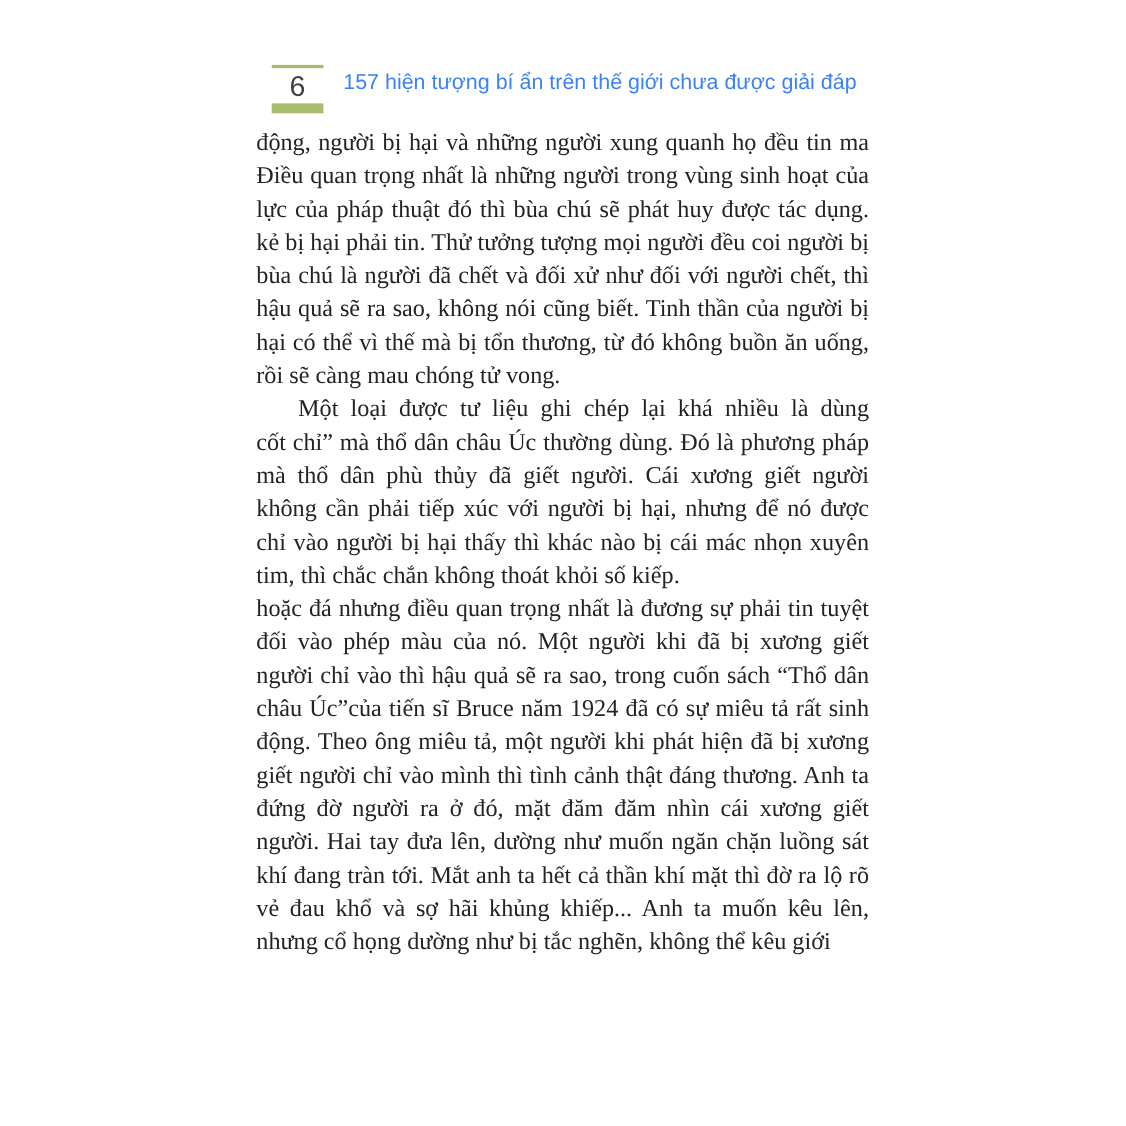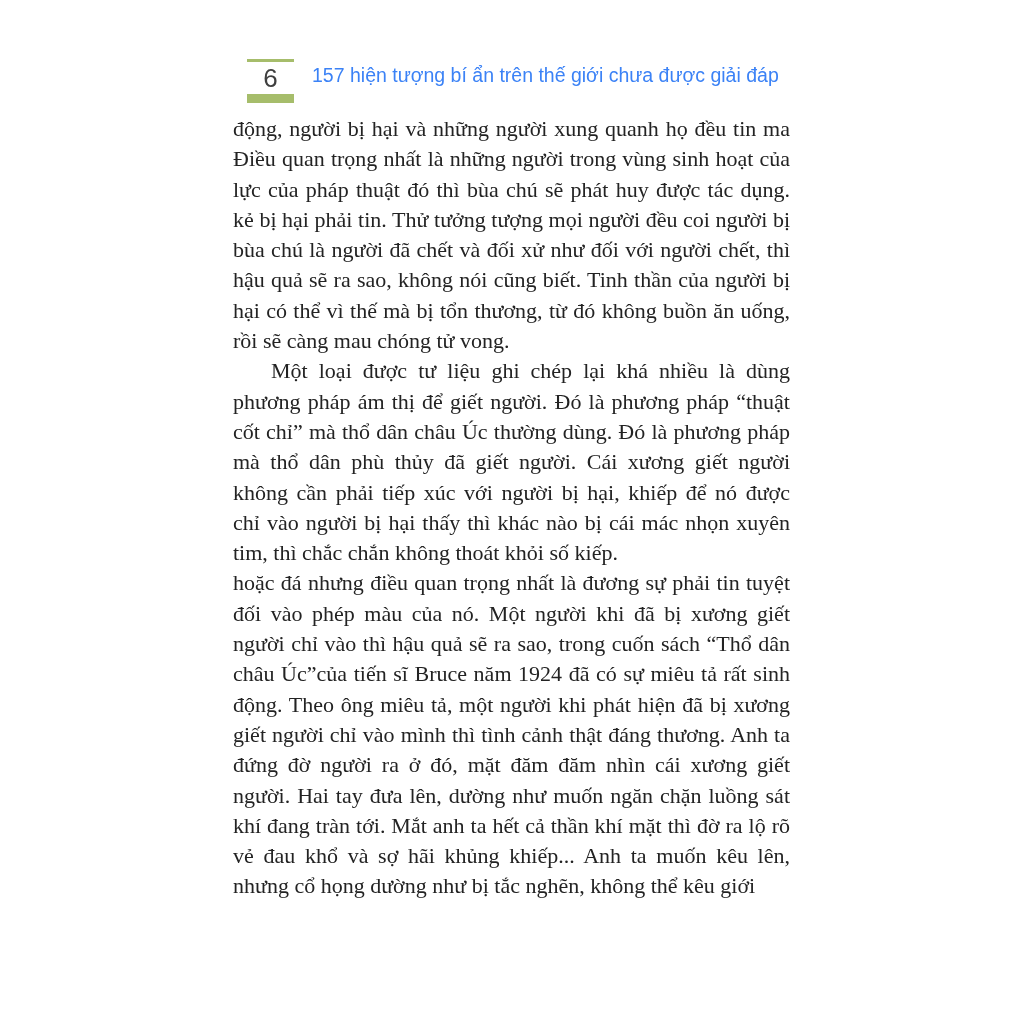--- a/index.html
+++ b/index.html
@@ -101,24 +101,23 @@
         <div class="line">Điều quan trọng nhất là những người trong vùng sinh hoạt của</div>
         <div class="line">lực của pháp thuật đó thì bùa chú sẽ phát huy được tác dụng.</div>
         <div class="line">kẻ bị hại phải tin. Thử tưởng tượng mọi người đều coi người bị</div>
         <div class="line">bùa chú là người đã chết và đối xử như đối với người chết, thì</div>
         <div class="line">hậu quả sẽ ra sao, không nói cũng biết. Tinh thần của người bị</div>
         <div class="line">hại có thể vì thế mà bị tổn thương, từ đó không buồn ăn uống,</div>
         <div class="line para-last">rồi sẽ càng mau chóng tử vong.</div>
       </div>
       <div class="para">
         <div class="line para-first indented">Một loại được tư liệu ghi chép lại khá nhiều là dùng</div>
-        <div class="line indented">phương pháp ám thị để giết người. Đó là phương pháp “thuật</div>
         <div class="line indented">cốt chỉ” mà thổ dân châu Úc thường dùng. Đó là phương pháp</div>
         <div class="line indented">mà thổ dân phù thủy đã giết người. Cái xương giết người</div>
-        <div class="line indented">không cần phải tiếp xúc với người bị hại, khiếp để nó được</div>
+        <div class="line indented">không cần phải tiếp xúc với người bị hại, nhưng để nó được</div>
         <div class="line indented">chỉ vào người bị hại thấy thì khác nào bị cái mác nhọn xuyên</div>
         <div class="line para-last indented">tim, thì chắc chắn không thoát khỏi số kiếp.</div>
       </div>
       <div class="para">
         <div class="line indented">hoặc đá nhưng điều quan trọng nhất là đương sự phải tin tuyệt</div>
         <div class="line indented">đối vào phép màu của nó. Một người khi đã bị xương giết</div>
         <div class="line indented">người chỉ vào thì hậu quả sẽ ra sao, trong cuốn sách “Thổ dân</div>
         <div class="line indented">châu Úc”của tiến sĩ Bruce năm 1924 đã có sự miêu tả rất sinh</div>
         <div class="line indented">động. Theo ông miêu tả, một người khi phát hiện đã bị xương</div>
         <div class="line indented">giết người chỉ vào mình thì tình cảnh thật đáng thương. Anh ta</div>

